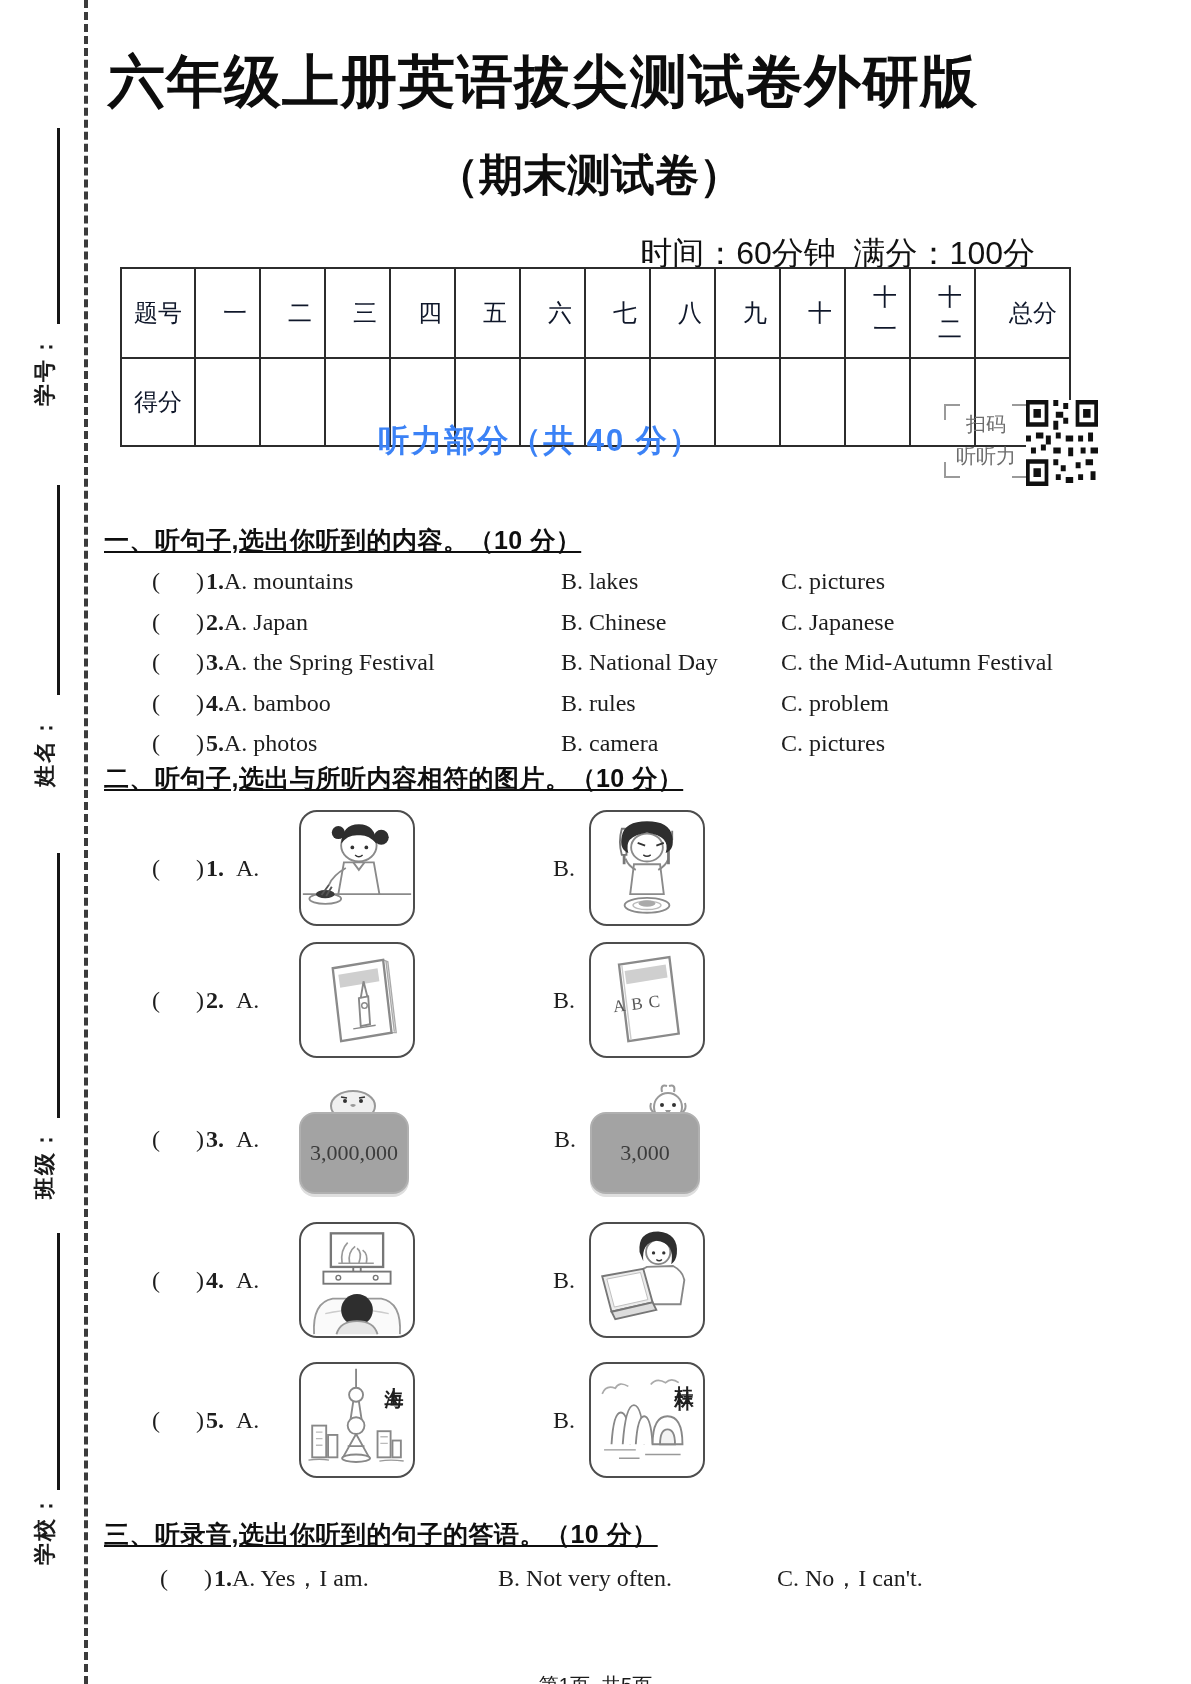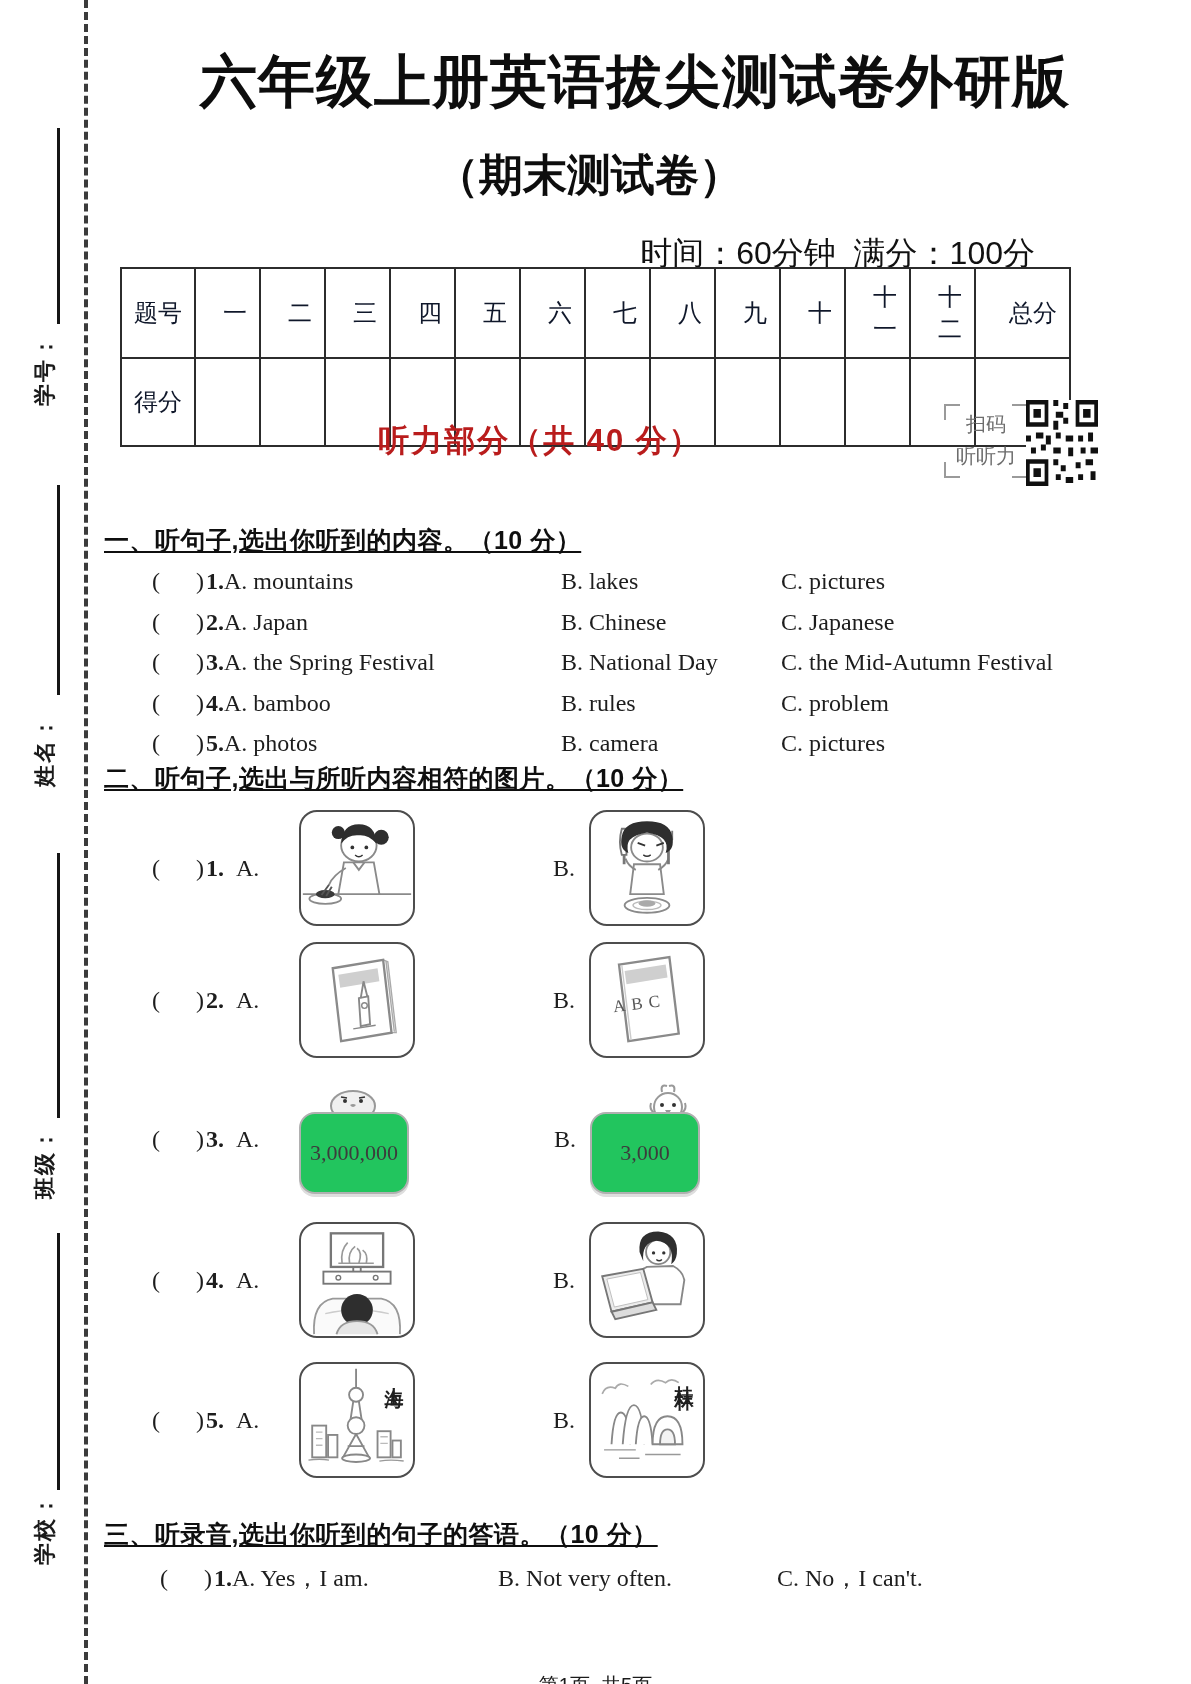--- a/index.html
+++ b/index.html
@@ -8,34 +8,34 @@
     font-family:"Liberation Sans",sans-serif;color:#151515;overflow:hidden;
   }
 
   
   .cutline{position:absolute;left:84px;top:0;height:1684px;width:0;border-left:4px dashed #3b3b3b;}
   .su-line{position:absolute;left:57px;width:2.5px;background:#161616;}
   .su-label{position:absolute;left:-4px;width:98px;text-align:center;font-size:22px;font-weight:bold;
     transform:rotate(-90deg);letter-spacing:2px;color:#1a1a1a;white-space:nowrap;}
 
   
-  .title{position:absolute;left:108px;top:44px;width:962px;text-align:right;
+  .title{position:absolute;left:108px;top:44px;width:962px;text-align:left;
     font-size:57px;font-weight:900;letter-spacing:1px;color:#0d0d0d;}
   .subtitle{position:absolute;left:108px;top:146px;width:962px;text-align:center;
     font-size:44px;font-weight:800;color:#0d0d0d;}
   .meta{position:absolute;top:232px;right:156px;font-size:32px;font-weight:400;color:#111;white-space:pre;}
 
   
   .score{position:absolute;left:120px;top:267px;border-collapse:collapse;table-layout:fixed;}
   .score td{border:2px solid #2c2c2c;height:62px;text-align:right;vertical-align:middle;
     font-size:24px;color:#0f172a;padding:12px;}
 
   
   .lt-title{position:absolute;left:110px;top:420px;width:860px;text-align:center;
-    font-size:31px;font-weight:bold;letter-spacing:2px;color:#b91c1c;}
+    font-size:31px;font-weight:bold;letter-spacing:2px;color:#3b82f6;}
   .qrcap{position:absolute;left:944px;top:404px;width:84px;height:74px;color:#6d6d6d;
     font-family:"Liberation Serif",serif;font-size:20px;text-align:center;line-height:32px;padding-top:4px;box-sizing:border-box;}
   .qrcap::before{content:"";position:absolute;top:0;left:0;width:14px;height:14px;border-top:2px solid #9a9a9a;border-left:2px solid #9a9a9a;}
   .qrcap::after{content:"";position:absolute;top:0;right:0;width:14px;height:14px;border-top:2px solid #9a9a9a;border-right:2px solid #9a9a9a;}
   .cnr{position:absolute;width:14px;height:14px;}
   .cnr.bl{left:0;bottom:0;border-bottom:2px solid #9a9a9a;border-left:2px solid #9a9a9a;}
   .cnr.br{right:0;bottom:0;border-bottom:2px solid #9a9a9a;border-right:2px solid #9a9a9a;}
   .qr{position:absolute;left:1026px;top:400px;}
 
   
@@ -65,21 +65,21 @@
   .imgbox svg{display:block;width:100%;height:100%;}
   .place{position:absolute;top:7px;right:8px;writing-mode:vertical-rl;font-size:19px;line-height:1.15;
     color:#1f1f1f;letter-spacing:4px;font-weight:bold;}
   .abc{position:absolute;top:50px;left:22px;transform:rotate(-7deg);
     font-family:"Liberation Serif",serif;font-size:17px;letter-spacing:6px;color:#555;}
   .signwrap{position:relative;width:117px;height:114px;flex:0 0 auto;}
   .bird{position:absolute;top:0;}
   .bird.a{left:22px;}
   .bird.b{left:50px;}
   .sign{position:absolute;left:0;bottom:2px;width:106px;height:78px;border:2.5px solid #b0b0b0;border-radius:16px;
-    background:#22c55e;box-shadow:0 3px 0 #dedede;display:flex;align-items:center;justify-content:center;
+    background:#a3a3a3;box-shadow:0 3px 0 #dedede;display:flex;align-items:center;justify-content:center;
     font-family:"Liberation Serif",serif;font-size:22px;color:#3c3c3c;}
 
   .footer{position:absolute;left:0;top:1672px;width:100%;text-align:center;font-size:20px;color:#1b1b1b;}
 </style>
 </head>
 <body>
 
 <div class="cutline"></div>
 <div class="su-line" style="top:128px;height:196px;"></div>
 <div class="su-label" style="top:355px;">学号：</div>

